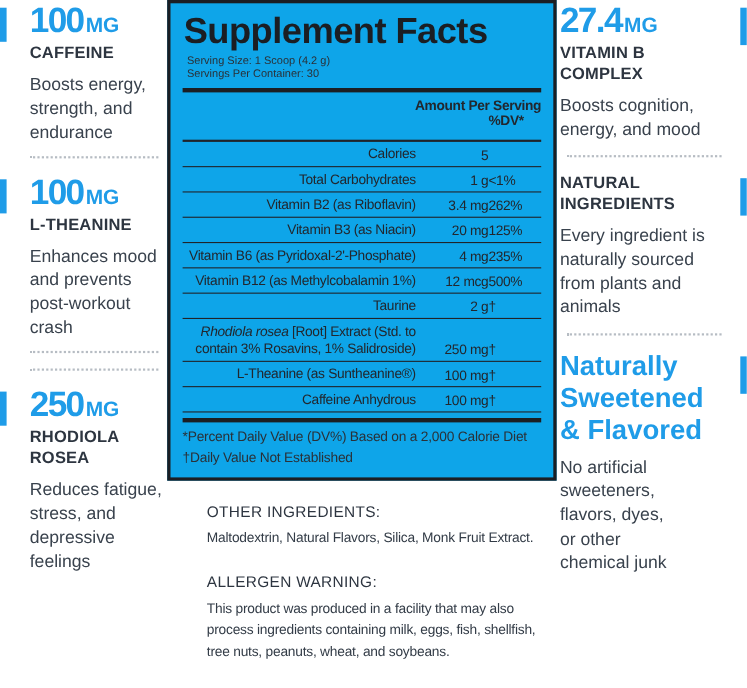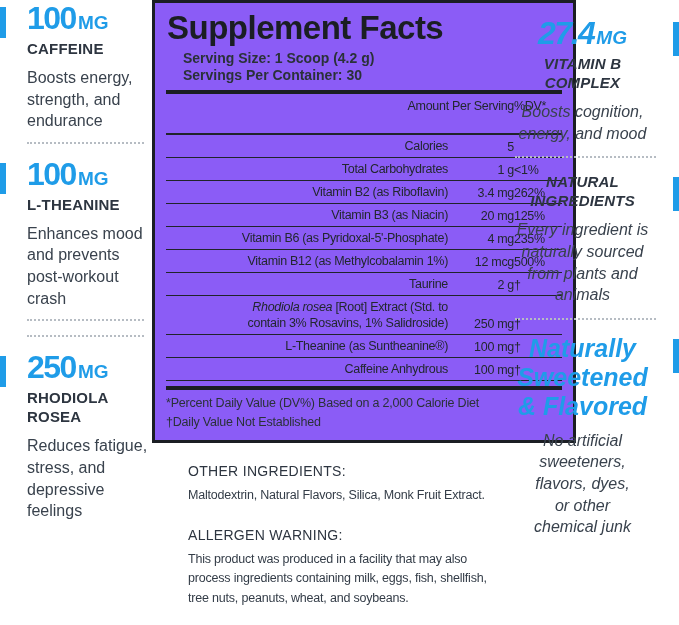--- a/index.html
+++ b/index.html
@@ -3,21 +3,21 @@
 <meta charset="utf-8">
 <style>
   :root { --accent:#1f9ce8; --ink:#1b1e23; --head:#2d3540; --body:#39424d; --dot:#b6bcc3; }
   * { margin:0; padding:0; box-sizing:border-box; }
   html,body { background:#fff; }
   body { font-family:"Liberation Sans","DejaVu Sans",sans-serif; }
   .page { position:relative; width:679px; height:625px; background:#fff; overflow:hidden; }
 
   
   .col-left  { position:absolute; left:0; top:0; width:150px; }
-  .col-right { position:absolute; right:0; top:15px; width:170px; text-align:center;font-style:italic; }
+  .col-right { position:absolute; right:0; top:0; width:170px; text-align:left; }
 
   .callout { position:relative; padding-left:27px; margin-top:2px; }
   .callout.next { margin-top:14px; }
   .callout-r { position:relative; padding-right:23px; margin-top:2px; }
   .callout-r.next { margin-top:14px; }
 
   .accent-bar { position:absolute; left:0; top:5px; width:6px; height:31px; background:var(--accent); }
   .accent-bar-r { position:absolute; right:0; left:auto; top:5px; width:6px; height:34px; background:var(--accent); }
 
   .big { color:var(--accent); font-weight:700; line-height:1; white-space:nowrap; }
@@ -28,29 +28,29 @@
             letter-spacing:.2px; line-height:1.27; white-space:pre-line; }
   .cdesc  { margin-top:9px; font-size:16px; color:var(--body); line-height:1.35; white-space:pre-line; }
 
   .blue-heading { color:var(--accent); font-size:25px; font-weight:700; line-height:1.16; white-space:pre-line; }
 
   .dotted-sep   { border-top:2px dotted var(--dot); margin:10px 6px 14px 27px; height:0; }
   .dotted-sep-r { border-top:2px dotted var(--dot); margin:12px 23px 14px 6px; height:0; }
 
   
   .col-center { position:absolute; left:148px; top:0; width:362px; }
-  .facts-panel { margin-left:4px; width:424px; border:3px solid var(--ink); padding:6px 11px 8px 11px; background:#8b5cf6; }
+  .facts-panel { margin-left:4px; width:354px; border:3px solid var(--ink); padding:6px 11px 8px 11px; background:#0ea5e9; }
   .facts-title { font-size:33px; font-weight:700; letter-spacing:-.5px; color:var(--ink); line-height:1.05; margin:2px 0 4px 1px; }
-  .serving { font-size:14px; font-weight:700; color:#2a3138; line-height:1.27; margin-left:17px; }
+  .serving { font-size:10px; font-weight:400; color:#2a3138; line-height:1.27; margin-left:4px; }
   .thick-bar { height:4px; background:var(--ink); margin-top:5px; }
 
   .frow { display:flex; align-items:flex-end; padding:3px 0 3px 0; border-bottom:1px solid #20242a;
           font-size:12.5px; letter-spacing:-.3px; color:#22272e; }
   .frow:last-of-type { border-bottom:none; }
-  .fhead { font-weight:400; border-bottom:2px solid #20242a; padding:5px 0 20px 0; }
+  .fhead { font-weight:700; border-bottom:2px solid #20242a; padding:5px 0 10px 0;flex-direction:column; }
   .fhead .spacer { flex:1; }
   .fname { flex:1; white-space:pre; line-height:1.28;text-align:right; }
   .fname .it { font-style:italic; }
   .famt  { width:66px; text-align:right; white-space:nowrap; }
   .fdv   { width:48px; text-align:left; white-space:nowrap; }
   .footnotes { margin-top:4px; font-size:12.5px; color:#2a3138; line-height:1.5; letter-spacing:-.2px; }
 
   .below-panel { margin:20px 0 0 40px; width:312px; }
   .sec-heading { font-size:14px; font-weight:400; color:var(--head); letter-spacing:.3px; }
   .sec-body   { margin-top:7px; font-size:12.5px; letter-spacing:-.2px; color:#333c47; line-height:1.55; }
@@ -122,21 +122,21 @@
         <div class="fname"><span>Vitamin B2 (as Riboflavin)</span></div>
         <div class="famt">3.4 mg</div>
         <div class="fdv">262%</div>
       </div>
       <div class="frow">
         <div class="fname"><span>Vitamin B3 (as Niacin)</span></div>
         <div class="famt">20 mg</div>
         <div class="fdv">125%</div>
       </div>
       <div class="frow">
-        <div class="fname"><span>Vitamin B6 (as Pyridoxal-5'-Phosphate)</span></div>
+        <div class="fname"><span>Vitamin B6 (as Pyridoxal-2'-Phosphate)</span></div>
         <div class="famt">4 mg</div>
         <div class="fdv">235%</div>
       </div>
       <div class="frow">
         <div class="fname"><span>Vitamin B12 (as Methylcobalamin 1%)</span></div>
         <div class="famt">12 mcg</div>
         <div class="fdv">500%</div>
       </div>
       <div class="frow">
         <div class="fname"><span>Taurine</span></div>

